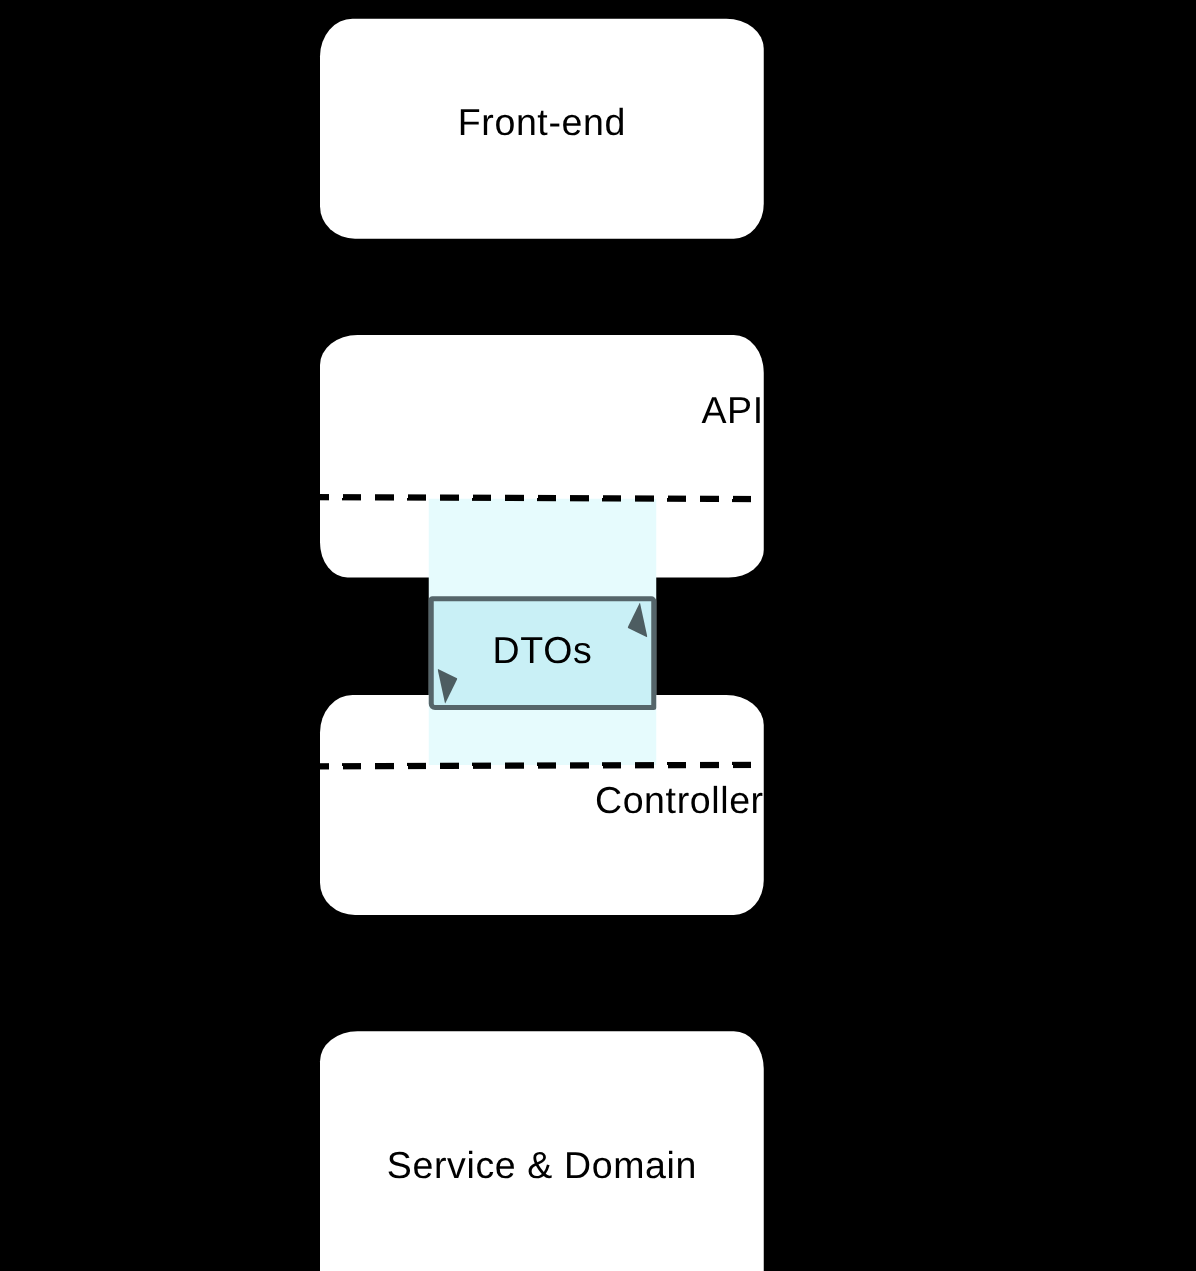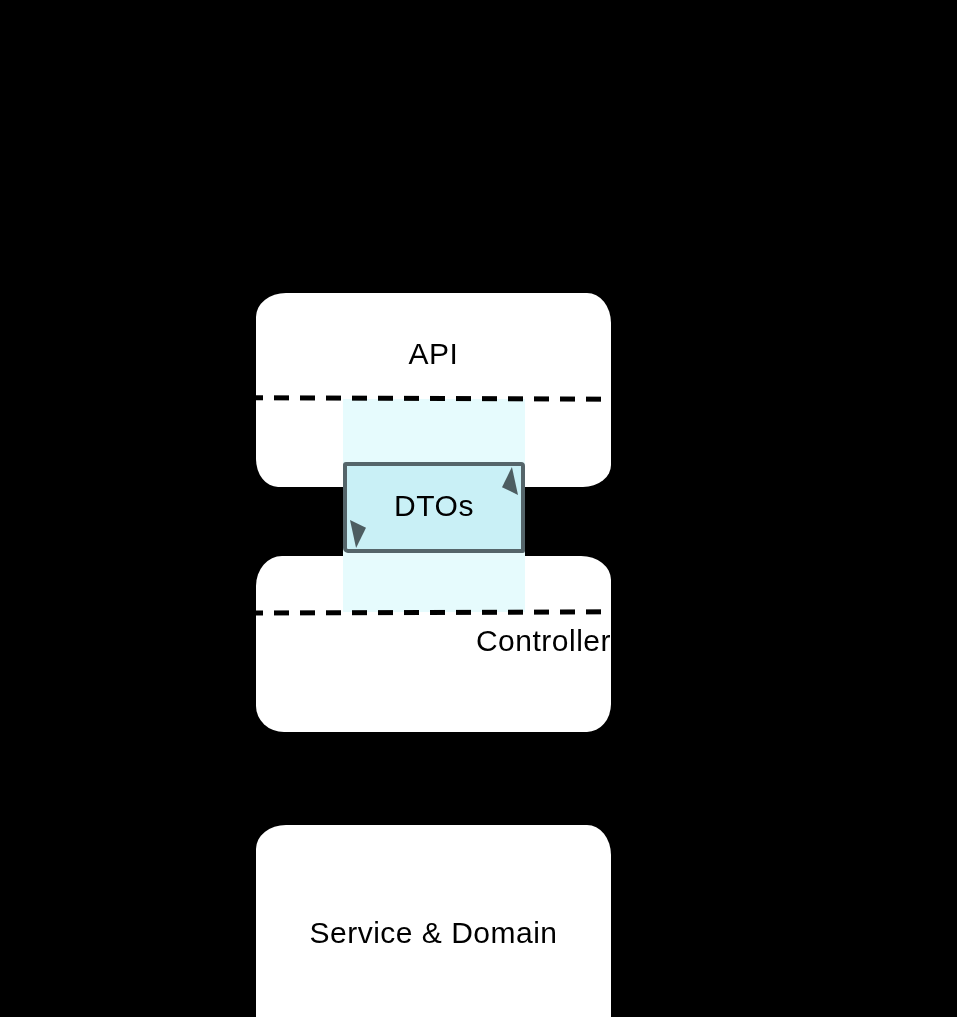--- a/index.html
+++ b/index.html
@@ -31,21 +31,21 @@
   }
   .layer-label {
     font-size: 30px;
     color: var(--text, #000000);
     letter-spacing: 0.5px;
     white-space: nowrap;
     transform: translateY(-4px);
     z-index: 5;
   }
   .box-front-end   { top: 15px;  height: 176px; }
-  .box-api         { top: 293px; height: 194px; }
+  .box-api         { top: 268px; height: 194px; justify-content: flex-end; }
   .box-api .layer-label        { transform: translateY(-36px); }
   .box-controller  { top: 556px; height: 176px; justify-content: flex-end; }
   .box-controller .layer-label { transform: translateY(-3px); }
   .box-service     { top: 825px; height: 224px; }
 
   .highlight-band {
     position: absolute;
     left: 343px;
     top: 399px;
     width: 182px;
@@ -62,21 +62,21 @@
       #000 0px, #000 15px, transparent 15px, transparent 26px);
     border-radius: 3px;
     z-index: 3;
   }
   .dash-api        { top: 396px; transform: rotate(0.25deg); }
   .dash-controller { top: 610px; transform: rotate(-0.2deg); }
 
   .dto-box {
     position: absolute;
     left: 343px;
-    top: 462px;
+    top: 477px;
     width: 182px;
     height: 91px;
     box-sizing: border-box;
     background: var(--dto-fill, #c9f0f6);
     border: 4px solid var(--dto-border, #55656a);
     border-radius: 3px 4px 2px 5px;
     z-index: 4;
     display: flex;
     align-items: center;
     justify-content: center;
@@ -98,20 +98,23 @@
     bottom: 1px;
     left: 3px;
     clip-path: polygon(38% 100%, 0% 0%, 100% 28%);
   }
 </style>
 </head>
 <body>
 
 <div class="canvas">
 
+  <div class="layer-box box-front-end">
+    <div class="layer-label">Front-end</div>
+  </div>
 
   <div class="layer-box box-api wobble-b">
     <div class="layer-label">API</div>
   </div>
 
   <div class="highlight-band"></div>
 
   <div class="dashed-divider dash-api"></div>
 
   <div class="dto-box">

